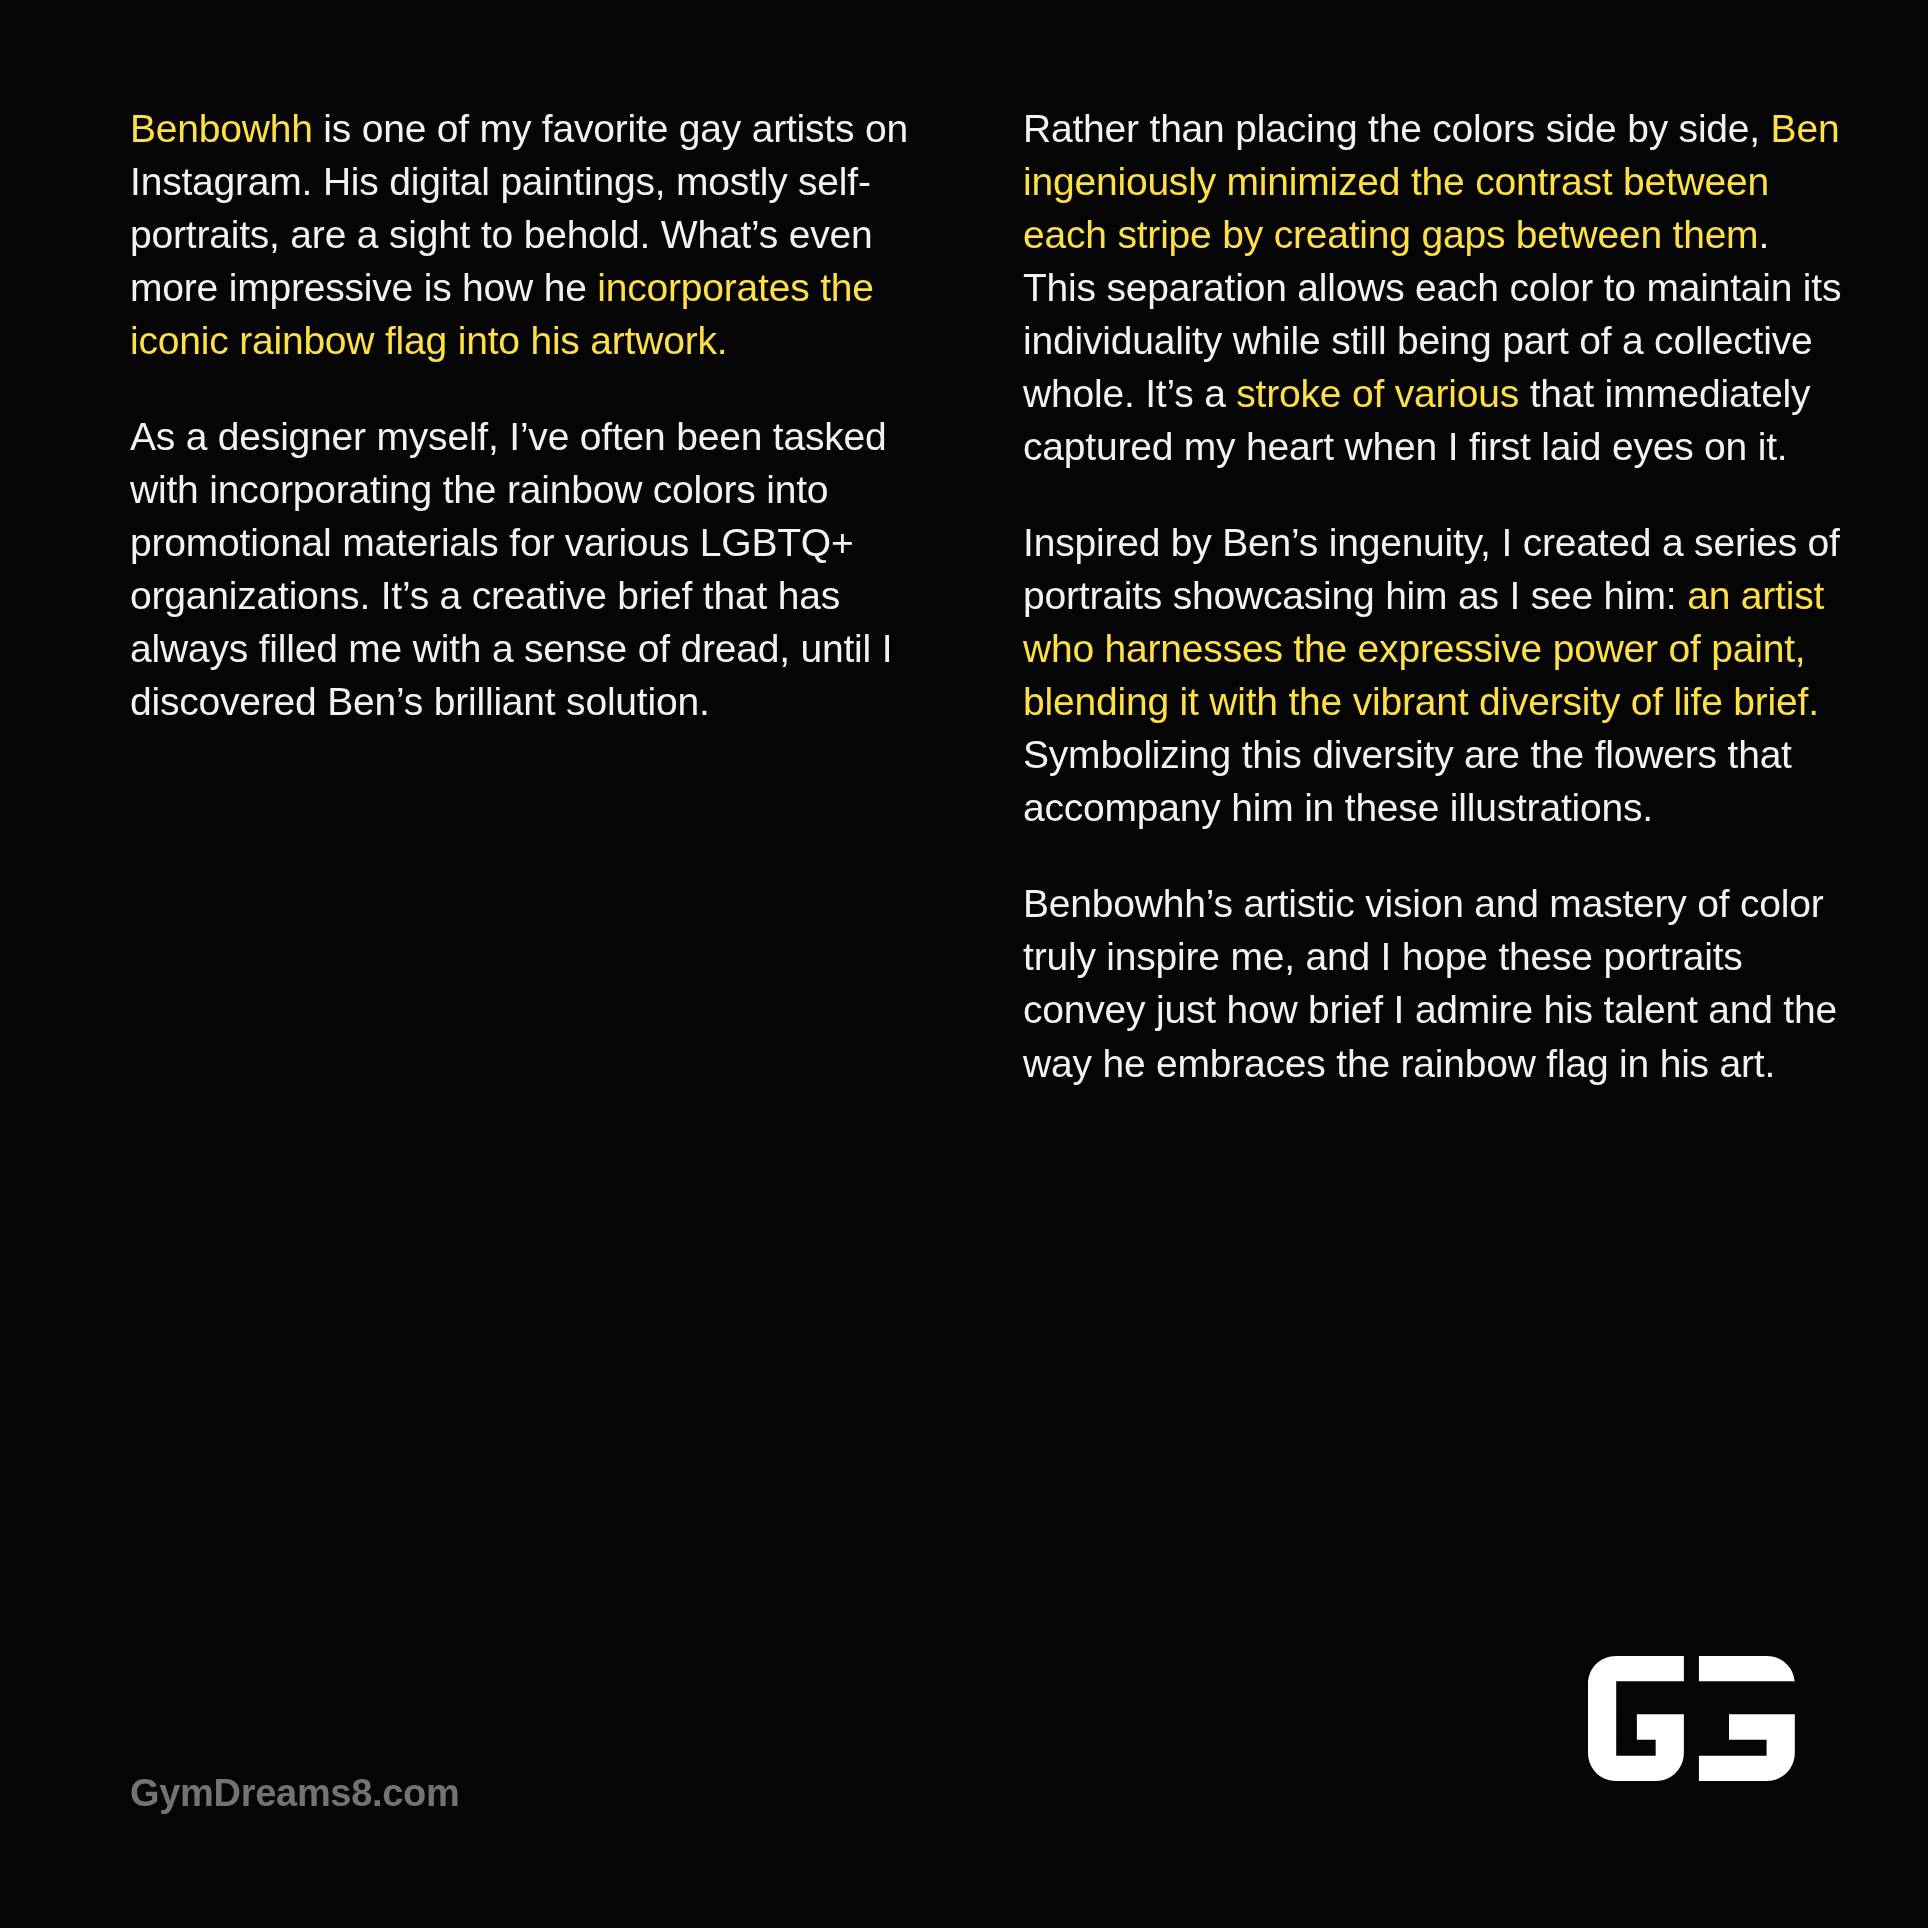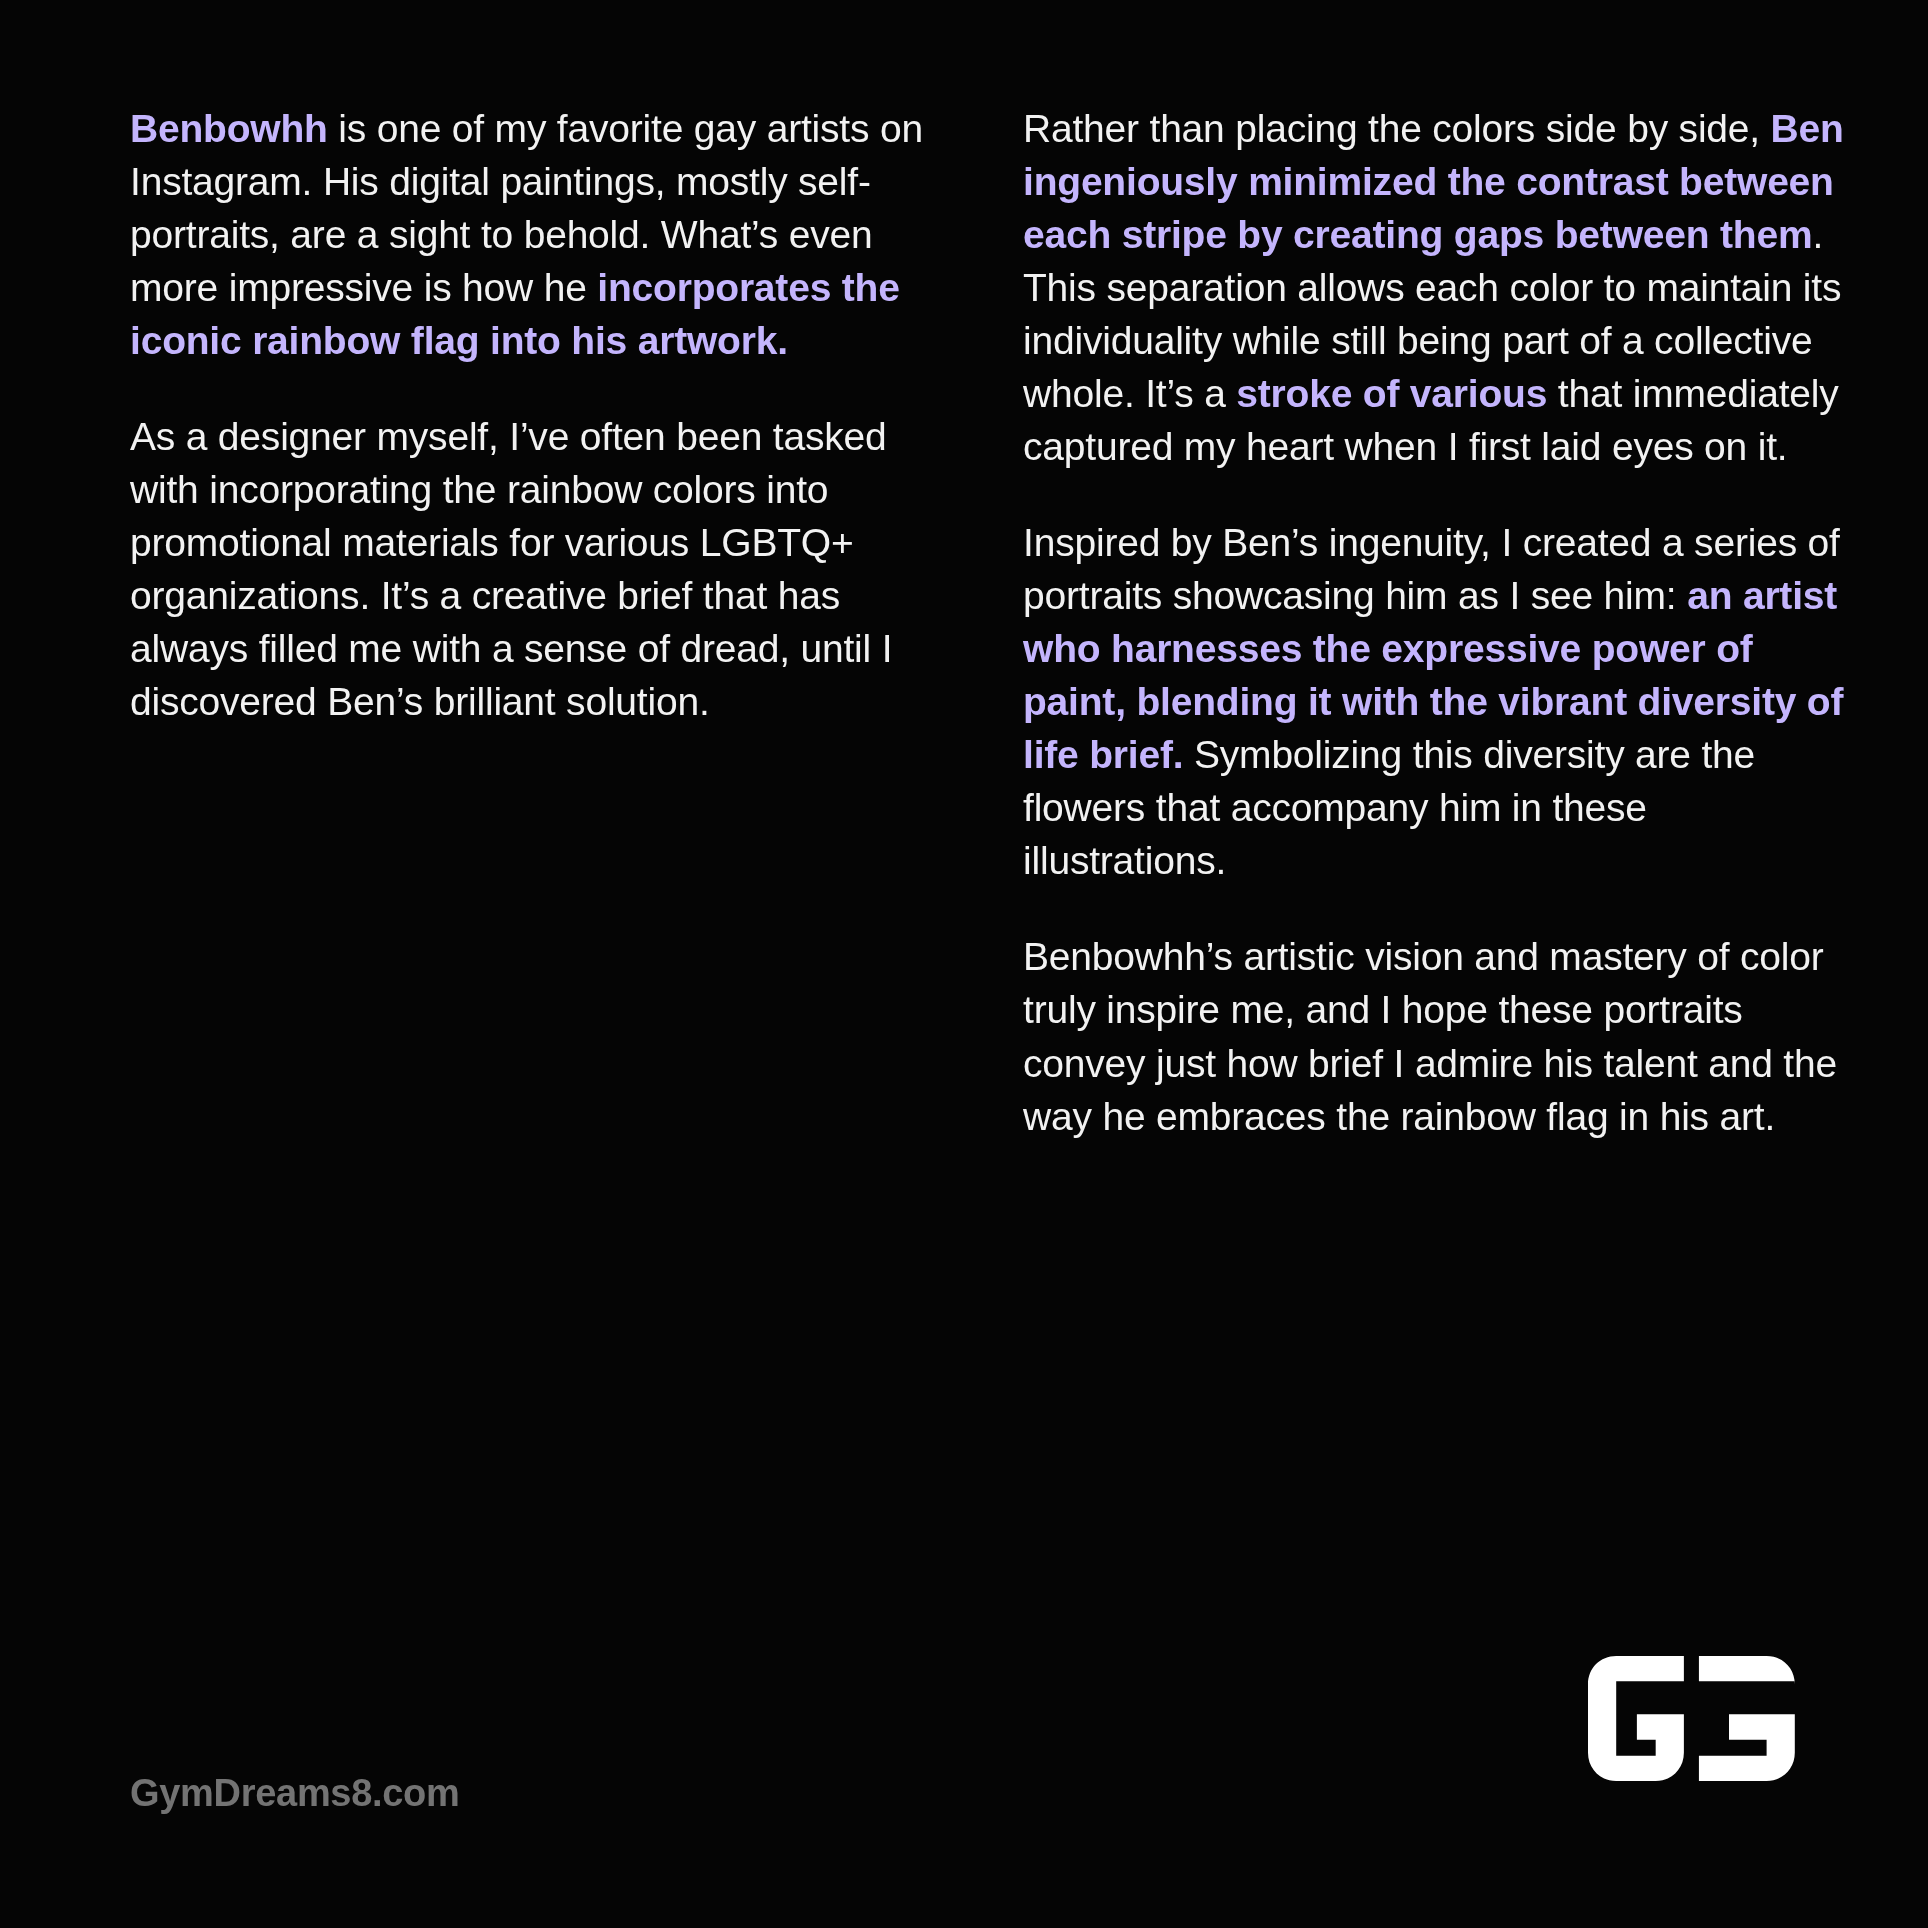--- a/index.html
+++ b/index.html
@@ -40,22 +40,22 @@
     font-size: 39px;
     line-height: 1.36;
     letter-spacing: -0.2px;
     color: #f2f2f2;
     font-weight: 400;
   }
   p.para:last-child {
     margin-bottom: 0;
   }
   b {
-    font-weight: 700;
-    color: #c4b5fd;
+    font-weight: 400;
+    color: #fde047;
   }
   .site {
     position: absolute;
     left: 130px;
     bottom: 113px;
     font-size: 38px;
     font-weight: 700;
     letter-spacing: -0.3px;
     color: #737373;
   }

